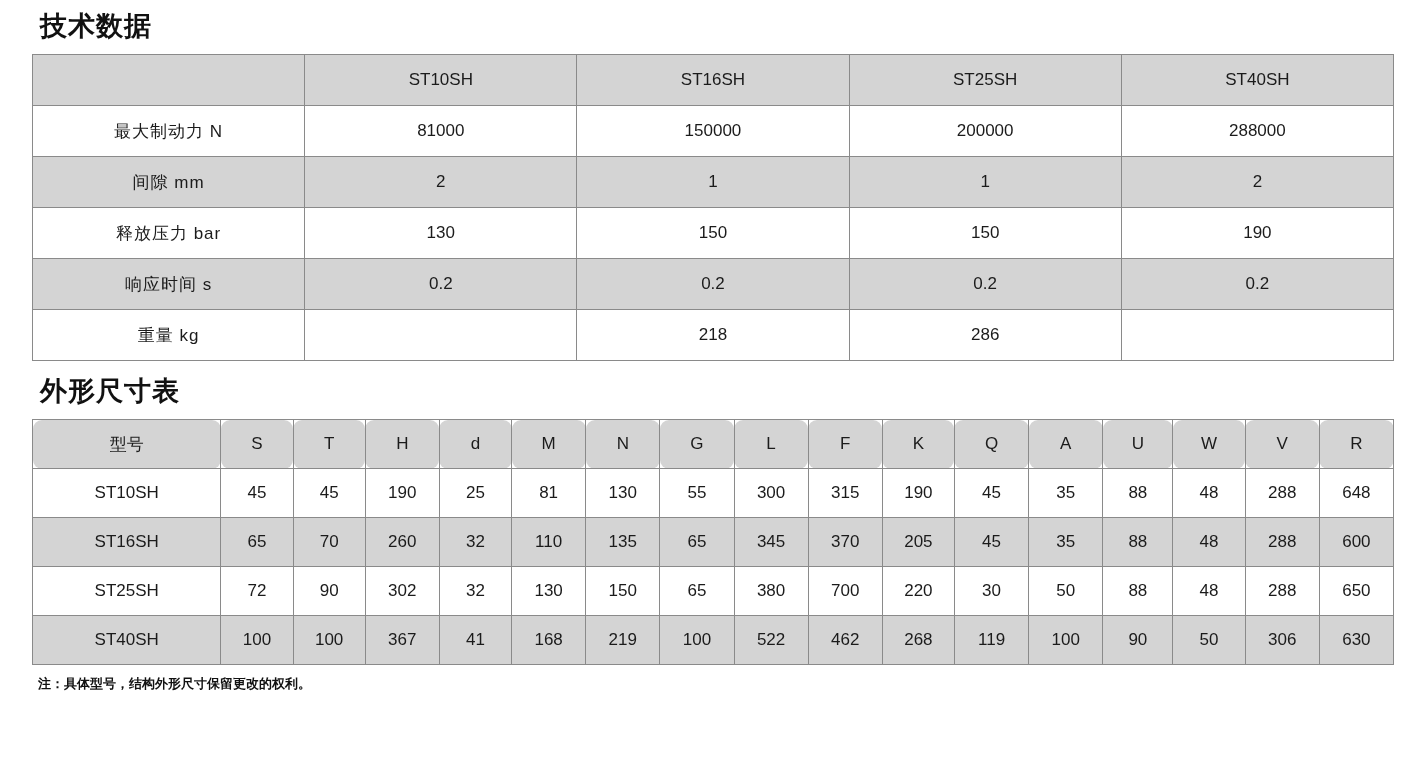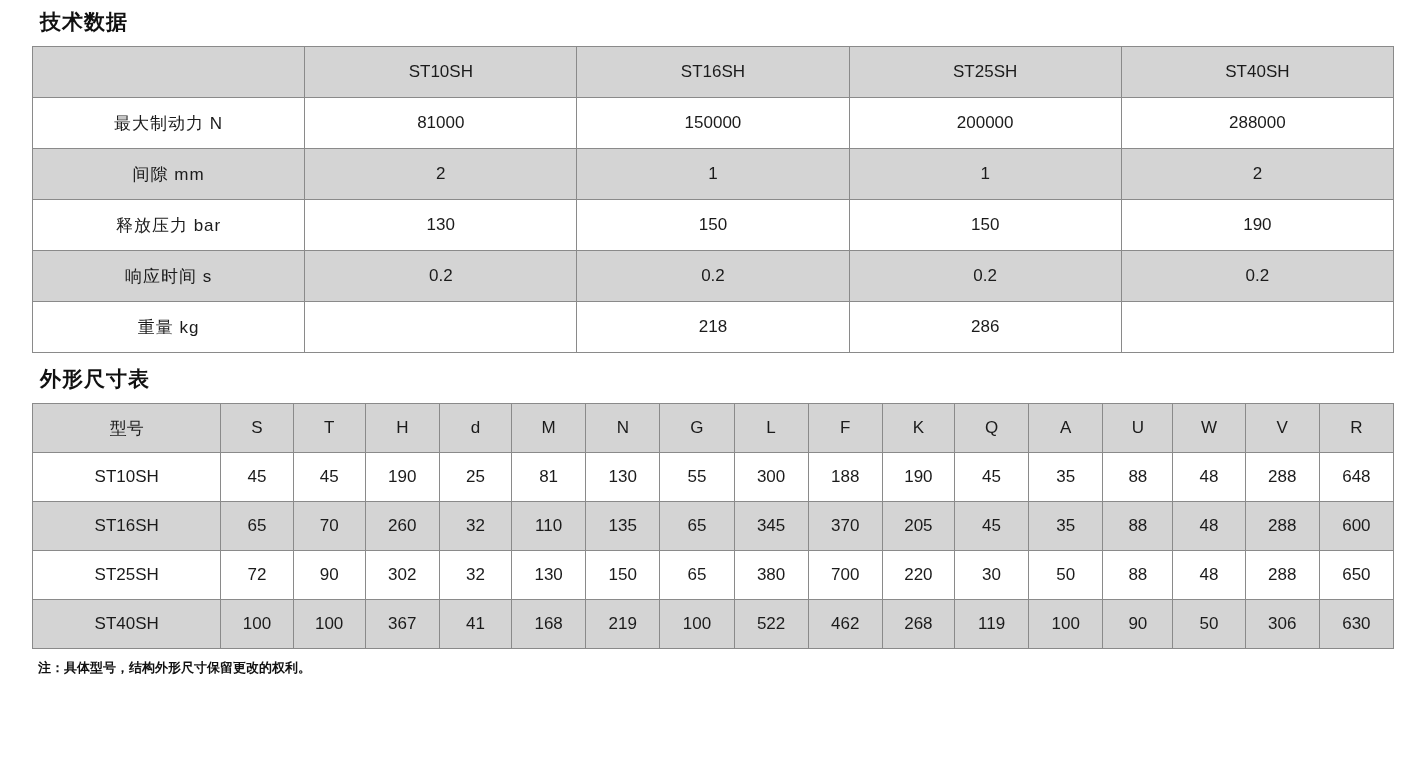--- a/index.html
+++ b/index.html
@@ -15,21 +15,21 @@
     overflow: hidden;
   }
   .page {
     position: relative;
     width: 1426px;
     height: 761px;
     box-sizing: border-box;
     padding: 0 32px;
   }
   h2.section-title {
-    font-size: 21px;
+    font-size: 27px;
     font-weight: bold;
     margin: 0;
     padding: 8px 0 10px 8px;
     letter-spacing: 1px;
     color: #111;
     font-family: "DejaVu Sans", "Liberation Sans", sans-serif;
   }
   h2.section-title.second {
     padding-top: 12px;
   }
@@ -64,20 +64,21 @@
     border: 1px solid #8a8a8a;
     text-align: center;
     font-size: 17px;
     height: 48px;
     color: #1b1b1b;
     font-weight: normal;
     padding: 0 2px;
   }
   table.dims tr.header td {
     background: #d4d4d4;
+    border-radius: 9px;
   }
   table.dims tr.shaded td {
     background: #d4d4d4;
   }
   table.dims tr.plain td {
     background: #ffffff;
   }
   .note {
     font-size: 13px;
     font-weight: bold;
@@ -192,21 +193,21 @@
       <tr class="plain">
         <td>ST10SH</td>
         <td>45</td>
         <td>45</td>
         <td>190</td>
         <td>25</td>
         <td>81</td>
         <td>130</td>
         <td>55</td>
         <td>300</td>
-        <td>188</td>
+        <td>315</td>
         <td>190</td>
         <td>45</td>
         <td>35</td>
         <td>88</td>
         <td>48</td>
         <td>288</td>
         <td>648</td>
       </tr>
       <tr class="shaded">
         <td>ST16SH</td>

